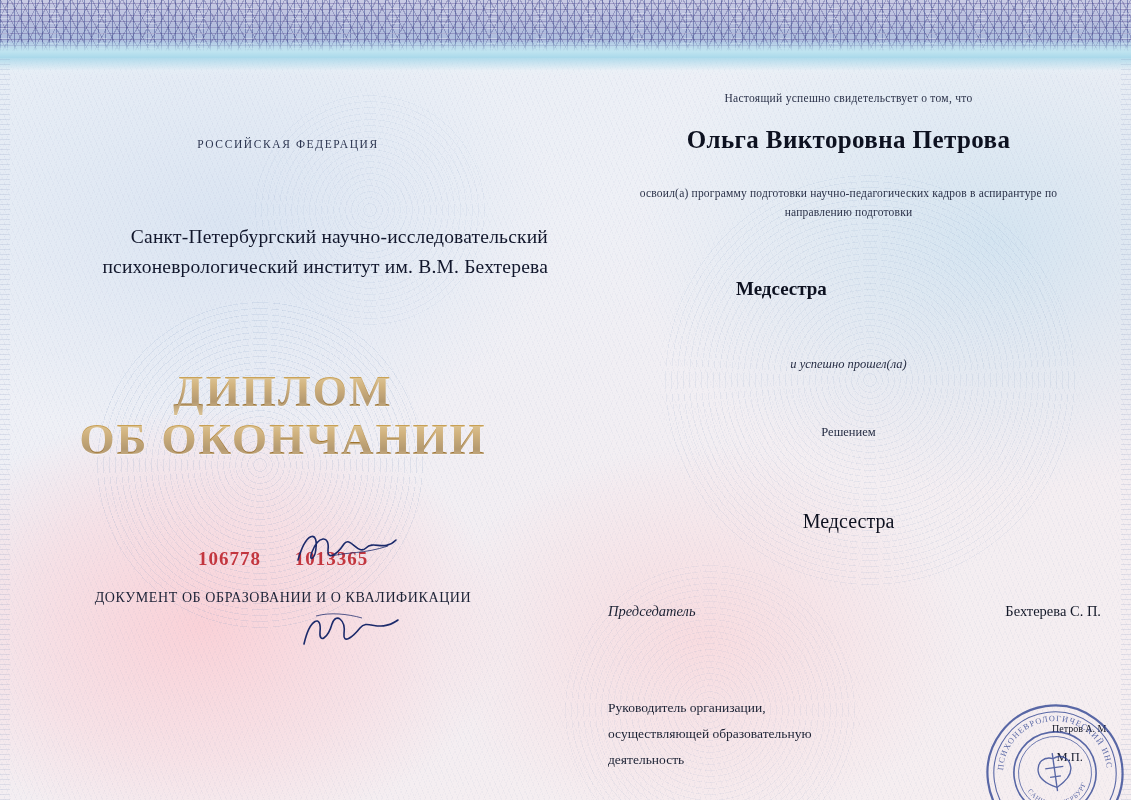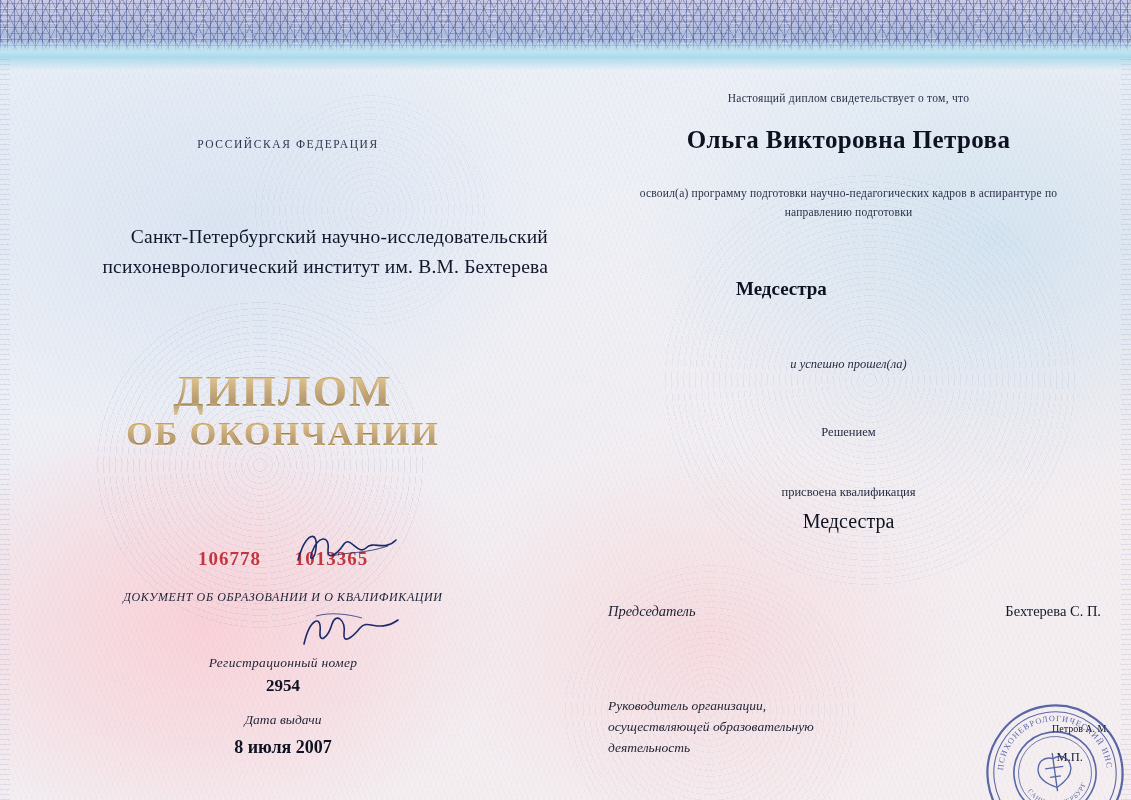--- a/index.html
+++ b/index.html
@@ -151,41 +151,40 @@
     font-weight: bold;
     letter-spacing: 2px;
     line-height: 1.02;
     background: linear-gradient(180deg, #d9b870 0%, #b98b3c 35%, #8d6323 70%, #c6a25c 100%);
     -webkit-background-clip: text;
     background-clip: text;
     color: transparent;
     text-shadow: 0 1px 0 rgba(255,255,255,0.35);
   }
   .t1 { font-size: 44px; }
-  .t2 { font-size: 34px; margin-top: 2px; }
+  .t2 { font-size: 45px; margin-top: 2px; }
   .t3 { font-size: 44px; margin-top: 2px; }
 
   .numbers {
     position: absolute;
     left: 0; right: 0; top: 478px;
     text-align: center;
     color: #c3363f;
     font-size: 19px;
     font-weight: bold;
     letter-spacing: 1px;
   }
   .numbers span { margin: 0 14px; }
   .docline {
     position: absolute;
     left: 0; right: 0; top: 520px;
     text-align: center;
-    font-size: 12px;
+    font-size: 14px;
     letter-spacing: 0.6px;
     color: #1c2236;
-    font-style: italic;
   }
   .regblock {
     position: absolute;
     left: 0; right: 0; top: 585px;
     text-align: center;
   }
   .reg-label {
     font-size: 13.5px;
     font-style: italic;
     color: #1d2336;
@@ -294,22 +293,21 @@
   }
   .sig-row-2 {
     position: absolute;
     left: 42px; right: 14px; top: 625px;
     height: 60px;
   }
   .sig-label-multi {
     position: absolute;
     left: 0; top: 0;
     font-size: 13.5px;
-    font-style: italic;
-    line-height: 21px;
+    line-height: 26px;
     color: #1b2133;
     width: 250px;
   }
   .sig-name-2 {
     position: absolute;
     right: 8px; top: 28px;
     font-size: 10px;
     color: #131828;
   }
   .mp {
@@ -393,43 +391,36 @@
       <div class="title-line t2">ОБ ОКОНЧАНИИ</div>
     </div>
 
     <div class="numbers">
       <span>106778</span>
       <span>1013365</span>
     </div>
 
     <div class="docline">ДОКУМЕНТ ОБ ОБРАЗОВАНИИ И О КВАЛИФИКАЦИИ</div>
 
-    <div class="regblock">
-      <div class="reg-label">Регистрационный номер</div>
-      <div class="reg-value">2954</div>
-      <div class="date-label">Дата выдачи</div>
-      <div class="date-value">8 июля 2007</div>
-    </div>
   </div>
 
   <div class="col-right">
 
-    <div class="r-top">Настоящий диплом свидетельствует о том, что</div>
+    <div class="r-top">Настоящий успешно свидетельствует о том, что</div>
 
     <div class="r-name">Ольга Викторовна Петрова</div>
 
     <div class="r-prog">освоил(а) программу подготовки научно-педагогических кадров в аспирантуре по направлению подготовки</div>
 
     <div class="r-spec">Медсестра</div>
 
     <div class="r-pass">и успешно прошел(ла)</div>
 
     <div class="r-decision">Решением</div>
 
-    <div class="r-qual-label">присвоена квалификация</div>
 
     <div class="r-qual-value">Медсестра</div>
 
     <div class="sig-row-1">
       <div class="sig-label">Председатель</div>
       <div class="sig-name">Бехтерева С. П.</div>
     </div>
 
     <div class="sig-row-2">
       <div class="sig-label-multi">Руководитель организации, осуществляющей образовательную деятельность</div>

